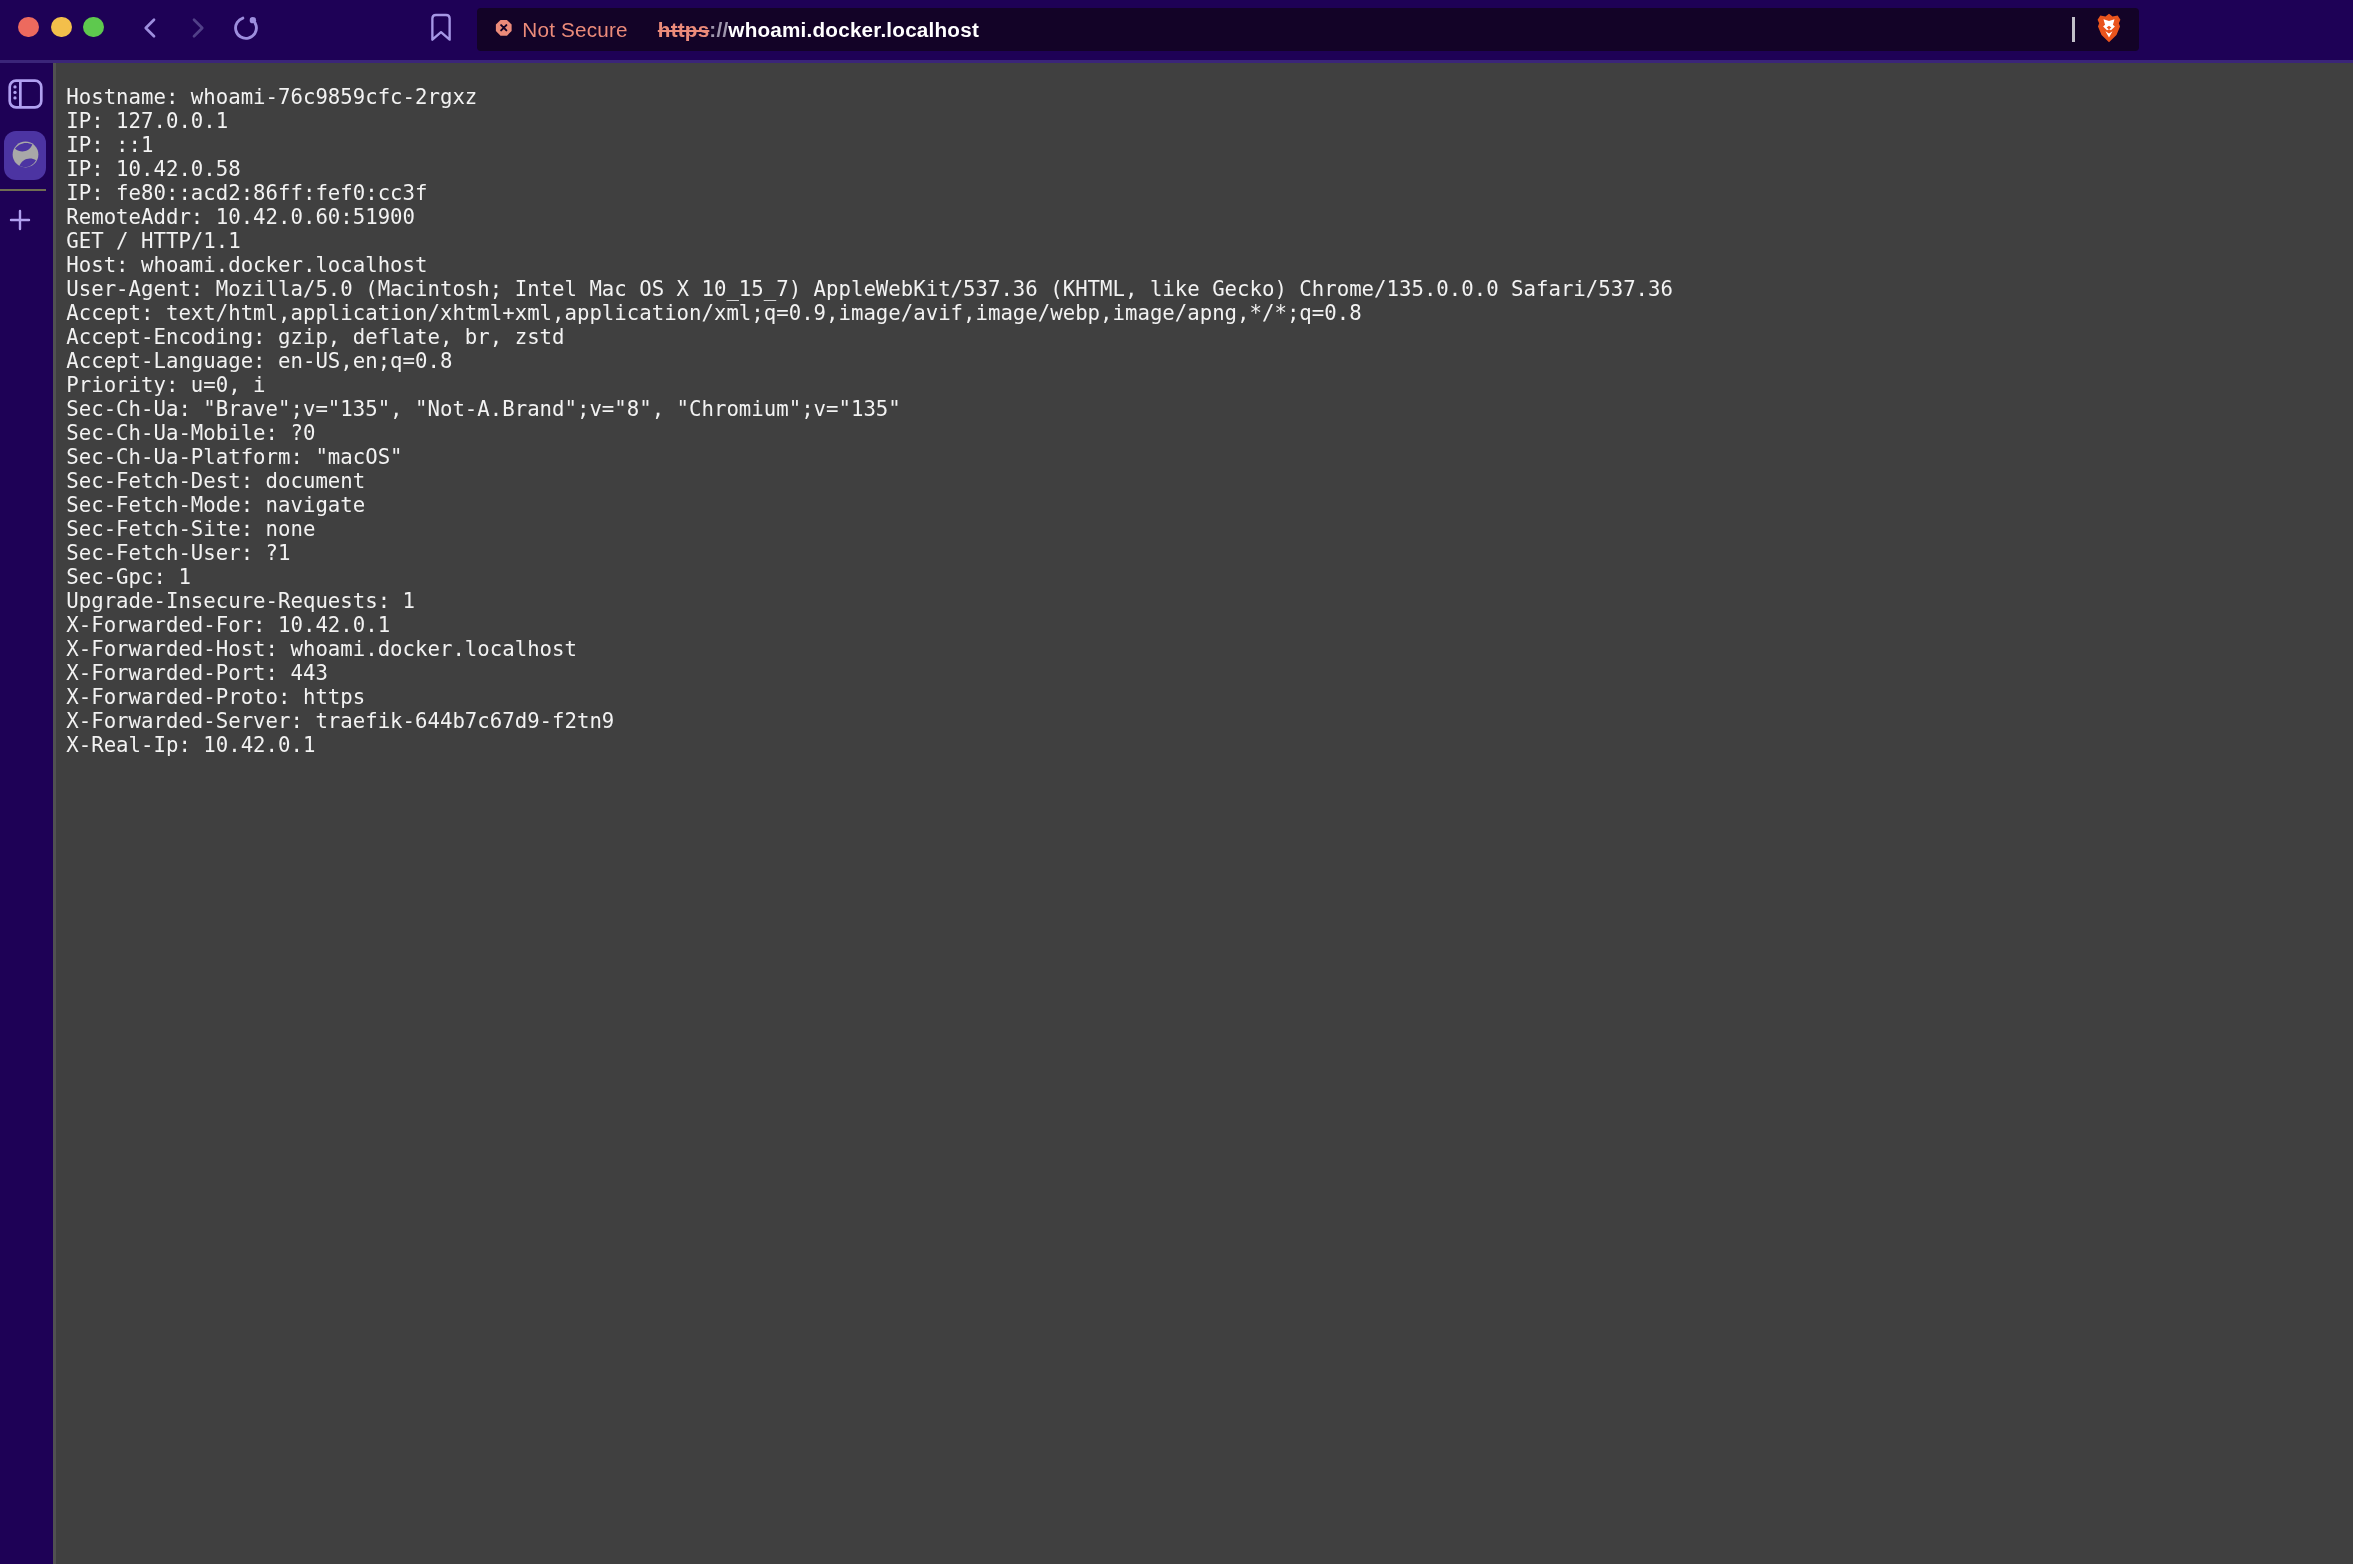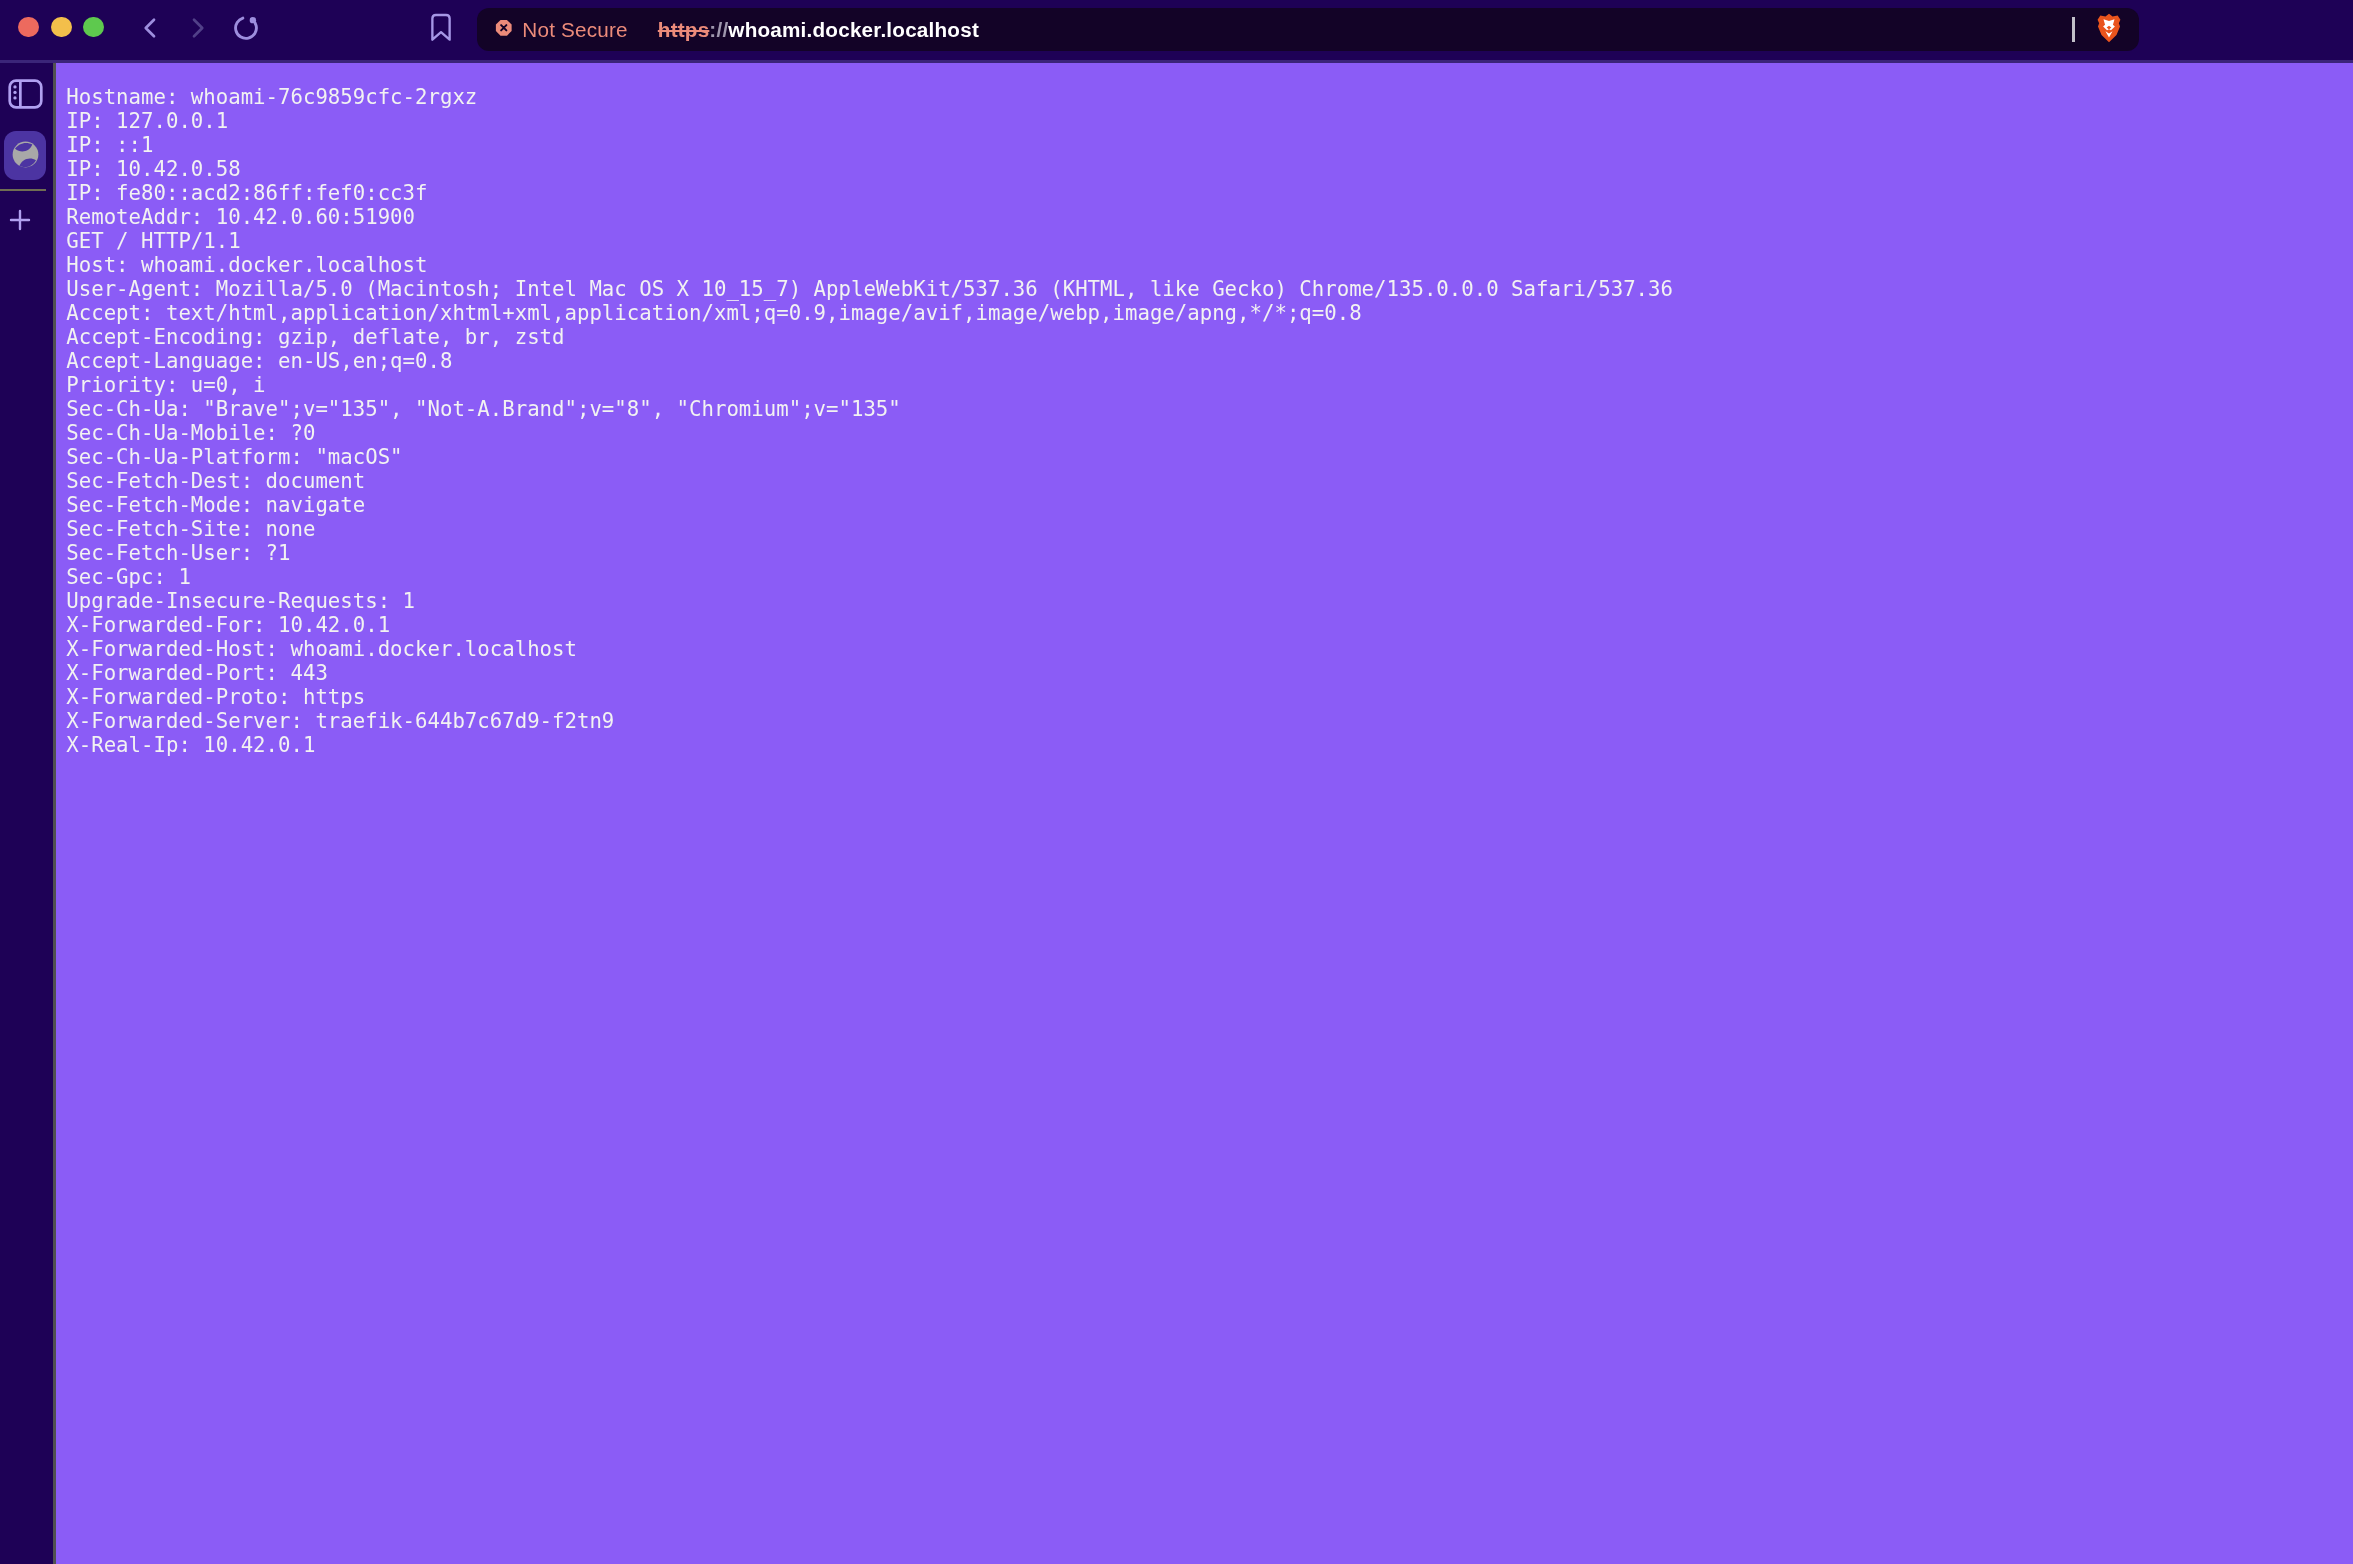--- a/index.html
+++ b/index.html
@@ -31,21 +31,21 @@
 
   .nav-btn { position: absolute; top: 13.5px; width: 32px; height: 32px; display: flex; align-items: center; justify-content: center; }
   .nav-back    { left: 135px; }
   .nav-forward { left: 181px; }
   .nav-reload  { left: 230px; }
   .bookmark-btn { position: absolute; top: 12.7px; left: 426px; width: 29px; height: 32px; display: flex; align-items: center; justify-content: center; }
 
   
   .url-bar {
     position: absolute; top: 8px; left: 477px; width: 1662px; height: 43px;
-    background: #130327; border-radius: 12px;
+    background: #130327; border-radius: 4px;
     display: flex; align-items: center;
     padding: 0 17.5px;
     color: #fff;
   }
   .security-badge { display: flex; align-items: center; gap: 10.3px; }
   .security-badge .badge-label {
     color: #ec8b7a; font-size: 20.7px; letter-spacing: 0.2px;
   }
   .url-text { margin-left: 30px; font-size: 20.7px; letter-spacing: 0.2px; white-space: nowrap; font-weight: bold; }
   .url-scheme { color: #ec8b7a; text-decoration: line-through; text-decoration-thickness: 1.6px; }
@@ -71,21 +71,21 @@
   }
   .sidebar-divider {
     position: absolute; top: 126px; left: 0; width: 46px; height: 2.4px;
     background: #6f6d52;
   }
   .sidebar-newtab { position: absolute; top: 146px; left: 8px; width: 24px; height: 24px; display: flex; align-items: center; justify-content: center; }
 
   
   .content {
     position: absolute; top: 63px; left: 56px; right: 0; bottom: 0;
-    background: #8b5cf6;
+    background: #404040;
   }
   .content pre {
     margin: 0; padding: 21.5px 0 0 10.3px;
     font-family: "DejaVu Sans Mono", "Liberation Mono", monospace;
     font-size: 20.7px; line-height: 24px;
     color: #f2f2f2;
     white-space: pre;
   }
 </style>
 </head>

